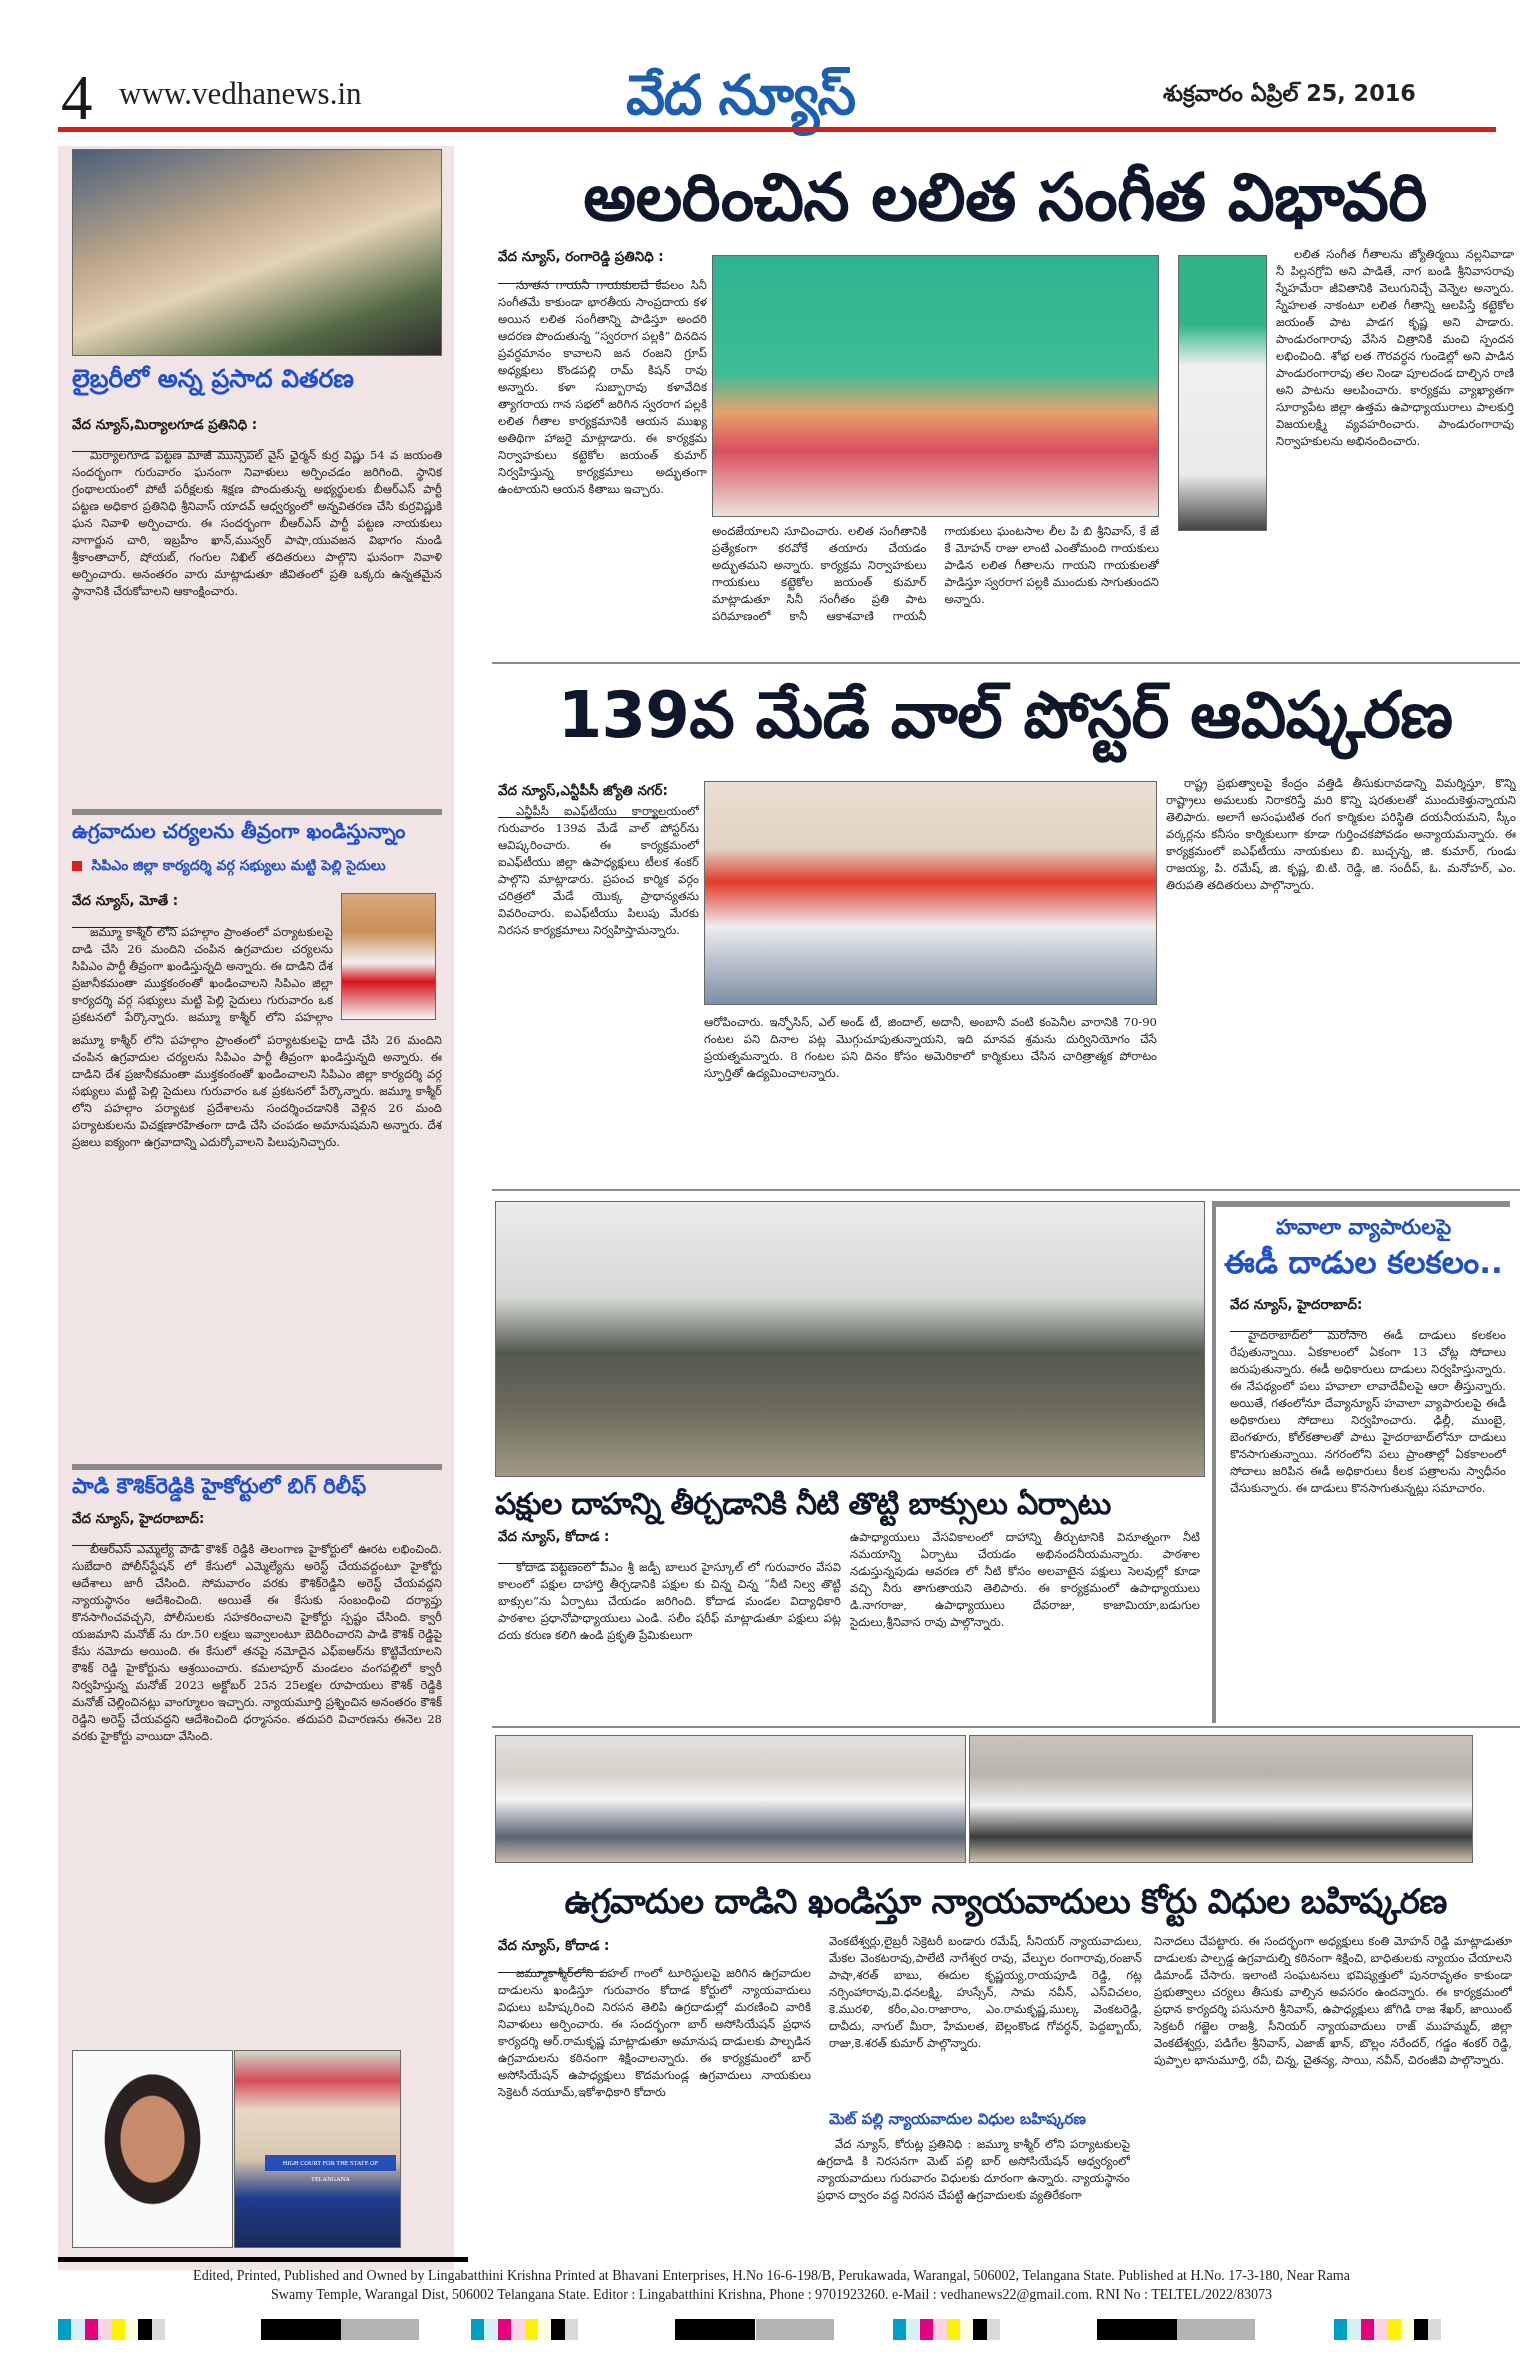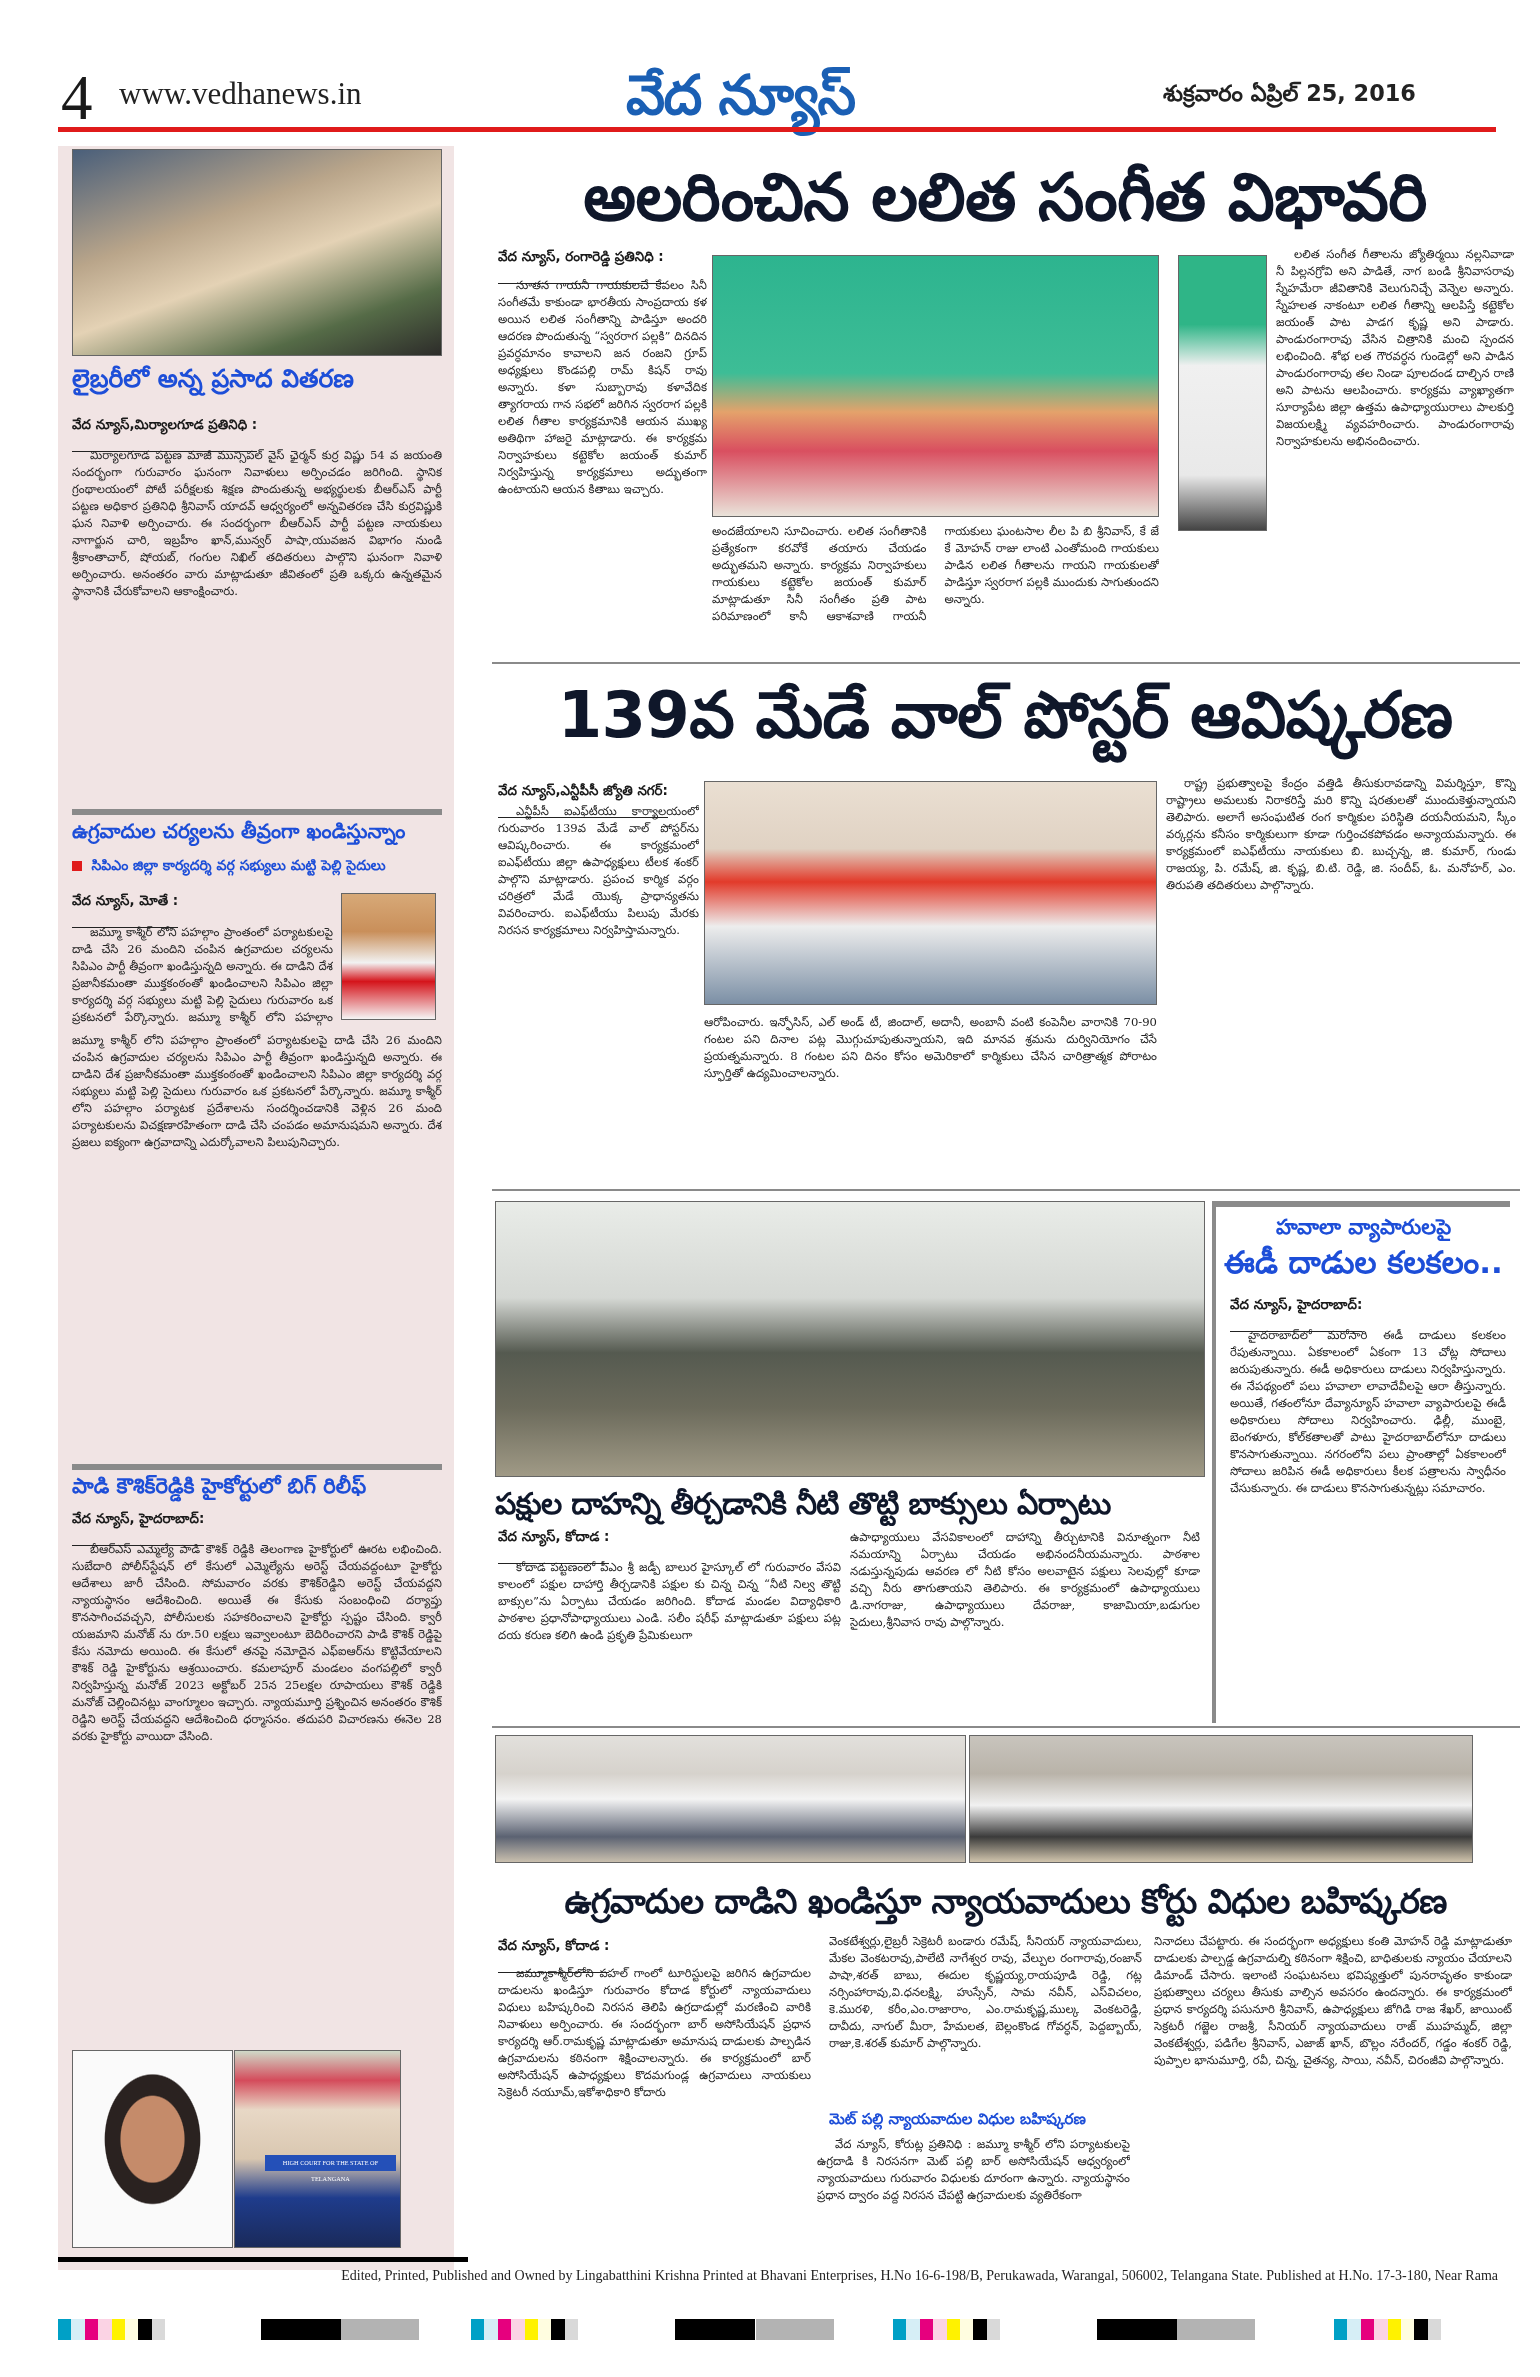--- a/index.html
+++ b/index.html
@@ -16,21 +16,21 @@
   .photo{background:linear-gradient(135deg,#8a7c6c,#c7b59d 40%,#556b4e 70%,#3c3a34);border:0.7px solid #666}
   .h2{font-family:"DejaVu Sans",sans-serif;font-weight:bold;color:#1d4ed8;line-height:1.15}
   .dateline{font-family:"DejaVu Sans",sans-serif;font-weight:bold;font-size:13.4px;border-bottom:1.5px solid #222;display:inline-block;padding-bottom:16px}
   .body{font-size:11.6px;line-height:17px;text-align:justify;color:#222}
   .greyrule{height:6px;background:#8a8a8a}
   .bullet{display:inline-block;width:10.4px;height:10.4px;background:#e01b1b;margin-right:9px;vertical-align:middle}
   .head-xl{font-family:"DejaVu Sans",sans-serif;font-weight:bold;color:#0f172a;letter-spacing:-0.7px}
   .boxed{border-left:4.5px solid #8a8a8a}
   .blk{background:#000}
   .color-strip span{display:inline-block;height:21px;width:13.4px}
-  .footer{font-family:"Liberation Serif",serif;font-size:14px;text-align:right;color:#222;line-height:19.4px}
+  .footer{font-family:"Liberation Serif",serif;font-size:14px;text-align:center;color:#222;line-height:19.4px}
 </style>
 </head>
 <body>
 
 <div class="abs pgnum">4</div>
 <div class="abs site">www.vedhanews.in</div>
 <div class="abs logo">వేద న్యూస్</div>
 <div class="abs date">శుక్రవారం ఏప్రిల్ 25, 2016</div>
 <div class="abs redrule"></div>
 
@@ -96,20 +96,21 @@
 <div class="abs head-xl" style="left:495px;top:1871px;width:1021px;font-size:34px;line-height:60px;text-align:center">ఉగ్రవాదుల దాడిని ఖండిస్తూ న్యాయవాదులు కోర్టు విధుల బహిష్కరణ</div>
 <div class="abs" style="left:498px;top:1938px"><span class="dateline">వేద న్యూస్, కోదాడ :</span></div>
 <div class="abs body" style="left:498px;top:1965px;width:313px;height:298px;overflow:hidden;text-indent:18px">జమ్మూకాశ్మీర్‌లోని పహల్ గాంలో టూరిస్టులపై జరిగిన ఉగ్రవాదుల దాడులను ఖండిస్తూ గురువారం కోదాడ కోర్టులో న్యాయవాదులు విధులు బహిష్కరించి నిరసన తెలిపి ఉగ్రదాడుల్లో మరణించి వారికి నివాళులు అర్పించారు. ఈ సందర్భంగా బార్ అసోసియేషన్ ప్రధాన కార్యదర్శి ఆర్.రామకృష్ణ మాట్లాడుతూ అమానుష దాడులకు పాల్పడిన ఉగ్రవాదులను కఠినంగా శిక్షించాలన్నారు. ఈ కార్యక్రమంలో బార్ అసోసియేషన్ ఉపాధ్యక్షులు కొదమగుండ్ల ఉగ్రవాదులు నాయకులు సెక్రెటరీ నయూమ్,ఇకోశాధికారి కోదారు</div>
 <div class="abs body" style="left:829px;top:1933px;width:313px;height:164px;overflow:hidden">వెంకటేశ్వర్లు,లైబ్రరీ సెక్రెటరీ బండారు రమేష్, సీనియర్ న్యాయవాదులు, మేకల వెంకటరావు,పాలేటి నాగేశ్వర రావు, వేల్పుల రంగారావు,రంజాన్ పాషా,శరత్ బాబు, ఈదుల కృష్ణయ్య,రాయపూడి రెడ్డి, గట్ల నర్సింహారావు,వి.ధనలక్ష్మి, హుస్సేన్, సామ నవీన్, ఎస్‌విచలం, కె.మురళి, కరీం,ఎం.రాజారాం, ఎం.రామకృష్ణ,ముల్క వెంకటరెడ్డి, దావీదు, నాగుల్ మీరా, హేమలత, బెల్లంకొండ గోవర్ధన్, పెద్దబ్బాయ్, రాజు,కె.శరత్ కుమార్ పాల్గొన్నారు.</div>
 <div class="abs h2" style="left:829px;top:2111px;width:320px;font-size:15px">మెట్ పల్లి న్యాయవాదుల విధుల బహిష్కరణ</div>
 <div class="abs body" style="left:817px;top:2136px;width:313px;height:127px;overflow:hidden;text-indent:18px">వేద న్యూస్, కోరుట్ల ప్రతినిధి : జమ్మూ కాశ్మీర్ లోని పర్యాటకులపై ఉగ్రదాడి కి నిరసనగా మెట్ పల్లి బార్ అసోసియేషన్ ఆధ్వర్యంలో న్యాయవాదులు గురువారం విధులకు దూరంగా ఉన్నారు. న్యాయస్థానం ప్రధాన ద్వారం వద్ద నిరసన చేపట్టి ఉగ్రవాదులకు వ్యతిరేకంగా</div>
 <div class="abs body" style="left:1154px;top:1933px;width:358px;height:328px;overflow:hidden">నినాదలు చేపట్టారు. ఈ సందర్భంగా అధ్యక్షులు కంతి మోహన్ రెడ్డి మాట్లాడుతూ దాడులకు పాల్పడ్డ ఉగ్రవాదుల్ని కఠినంగా శిక్షించి, బాధితులకు న్యాయం చేయాలని డిమాండ్ చేసారు. ఇలాంటి సంఘటనలు భవిష్యత్తులో పునరావృతం కాకుండా ప్రభుత్వాలు చర్యలు తీసుకు వాల్సిన అవసరం ఉందన్నారు. ఈ కార్యక్రమంలో ప్రధాన కార్యదర్శి పసునూరి శ్రీనివాస్, ఉపాధ్యక్షులు జోగిడి రాజ శేఖర్, జాయింట్ సెక్రటరీ గజ్జెల రాజశ్రీ, సీనియర్ న్యాయవాదులు రాజ్ ముహమ్మద్, జిల్లా వెంకటేశ్వర్లు, పడిగేల శ్రీనివాస్, ఎజాజ్ ఖాన్, బొల్లం నరేందర్, గడ్డం శంకర్ రెడ్డి, పుప్పాల భానుమూర్తి, రవీ, చిన్న, చైతన్య, సాయి, నవీన్, చిరంజీవి పాల్గొన్నారు.</div>
 
 <div class="abs footer" style="left:45px;top:2266px;width:1453px">
   <div>Edited, Printed, Published and Owned by Lingabatthini Krishna Printed at Bhavani Enterprises, H.No 16-6-198/B, Perukawada, Warangal, 506002, Telangana State. Published at H.No. 17-3-180, Near Rama</div>
+  <div>Swamy Temple, Warangal Dist, 506002 Telangana State. Editor : Lingabatthini Krishna, Phone : 9701923260. e-Mail : vedhanews22@gmail.com. RNI No : TELTEL/2022/83073</div>
 </div>
 
 <div class="abs" style="left:58px;top:2319px;width:1438px;height:22.4px">
   <div class="abs color-strip" style="left:0;top:0" id="strip1"><span style="background: rgb(0, 160, 198);"></span><span style="background: rgb(214, 238, 246);"></span><span style="background: rgb(230, 0, 126);"></span><span style="background: rgb(251, 211, 228);"></span><span style="background: rgb(255, 242, 0);"></span><span style="background: rgb(255, 253, 224);"></span><span style="background: rgb(0, 0, 0);"></span><span style="background: rgb(217, 217, 217);"></span></div>
   <div class="abs" style="left:203px;top:0;width:80px;height:21px;background:#000"></div>
   <div class="abs" style="left:283px;top:0;width:78px;height:21px;background:#b3b3b3"></div>
   <div class="abs color-strip" style="left:413px;top:0" id="strip2"><span style="background: rgb(0, 160, 198);"></span><span style="background: rgb(214, 238, 246);"></span><span style="background: rgb(230, 0, 126);"></span><span style="background: rgb(251, 211, 228);"></span><span style="background: rgb(255, 242, 0);"></span><span style="background: rgb(255, 253, 224);"></span><span style="background: rgb(0, 0, 0);"></span><span style="background: rgb(217, 217, 217);"></span></div>
   <div class="abs" style="left:617px;top:0;width:80px;height:21px;background:#000"></div>
   <div class="abs" style="left:698px;top:0;width:78px;height:21px;background:#b3b3b3"></div>
   <div class="abs color-strip" style="left:835px;top:0" id="strip3"><span style="background: rgb(0, 160, 198);"></span><span style="background: rgb(214, 238, 246);"></span><span style="background: rgb(230, 0, 126);"></span><span style="background: rgb(251, 211, 228);"></span><span style="background: rgb(255, 242, 0);"></span><span style="background: rgb(255, 253, 224);"></span><span style="background: rgb(0, 0, 0);"></span><span style="background: rgb(217, 217, 217);"></span></div>

